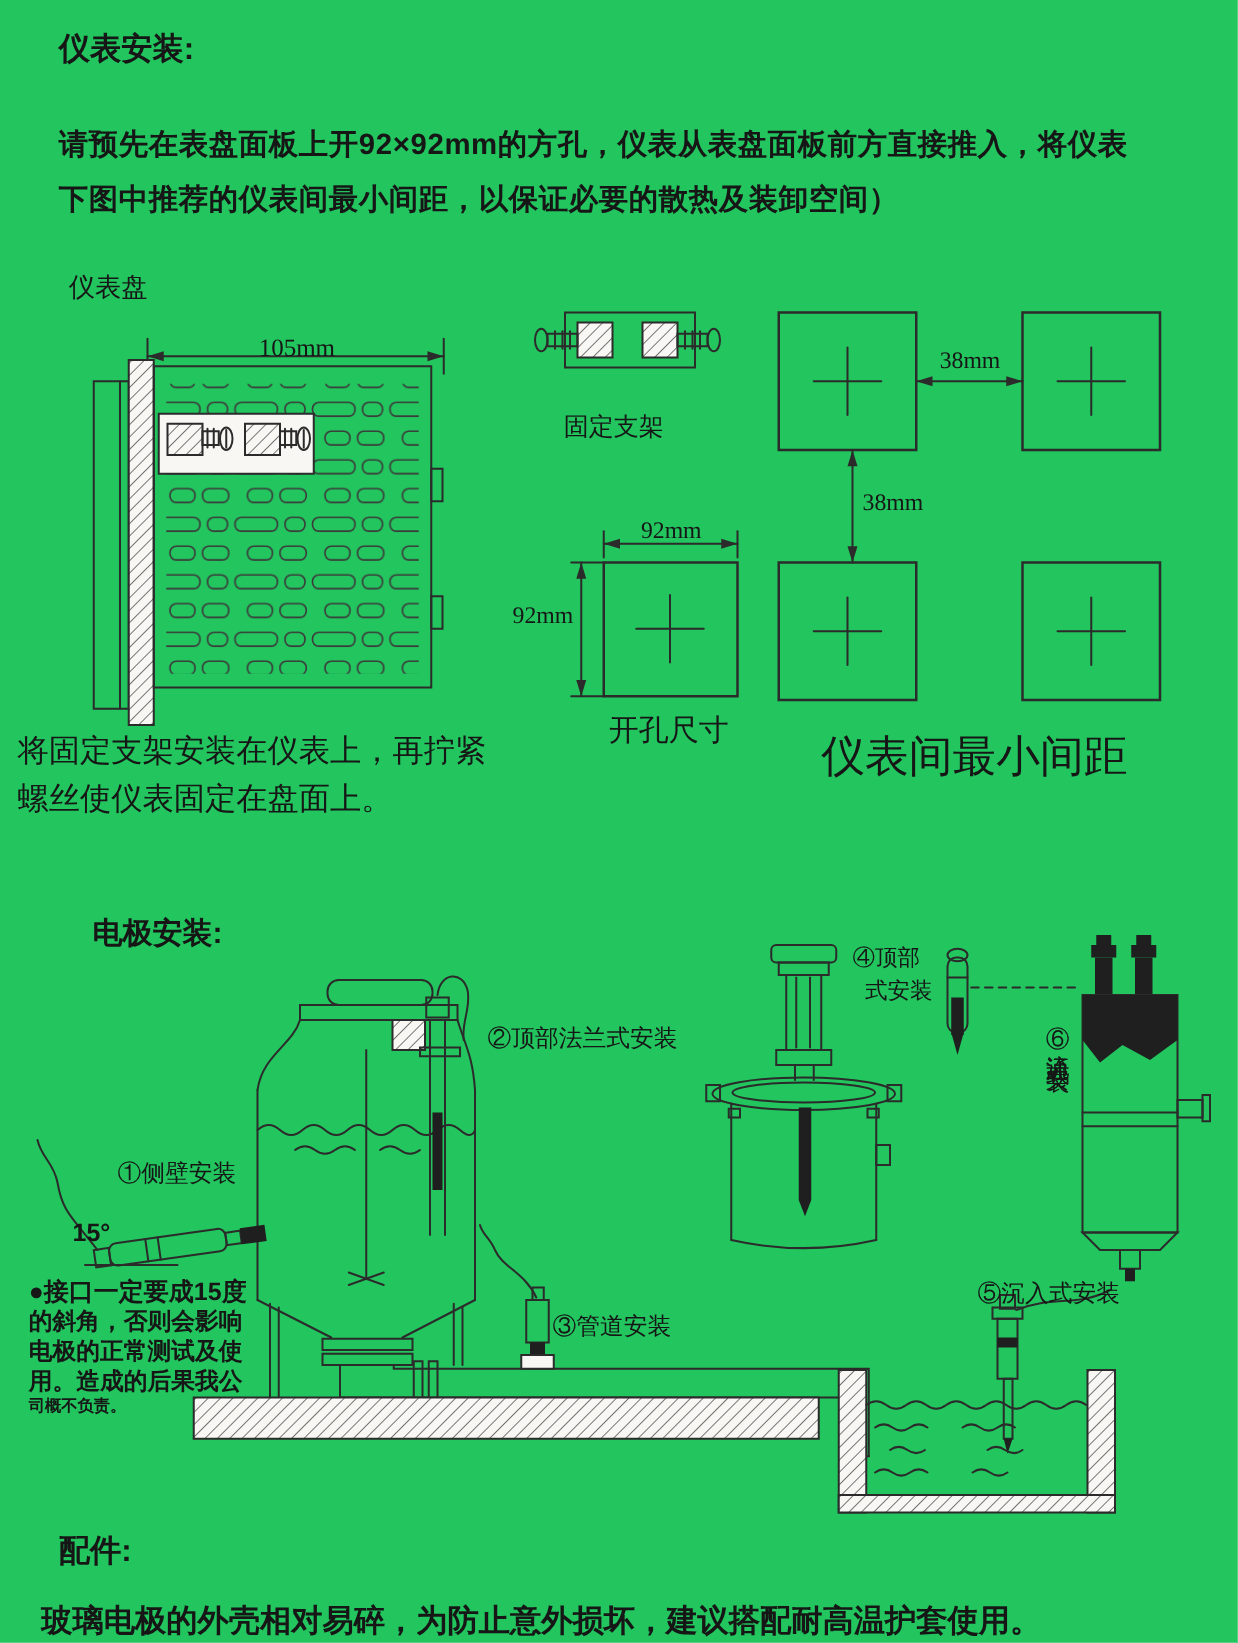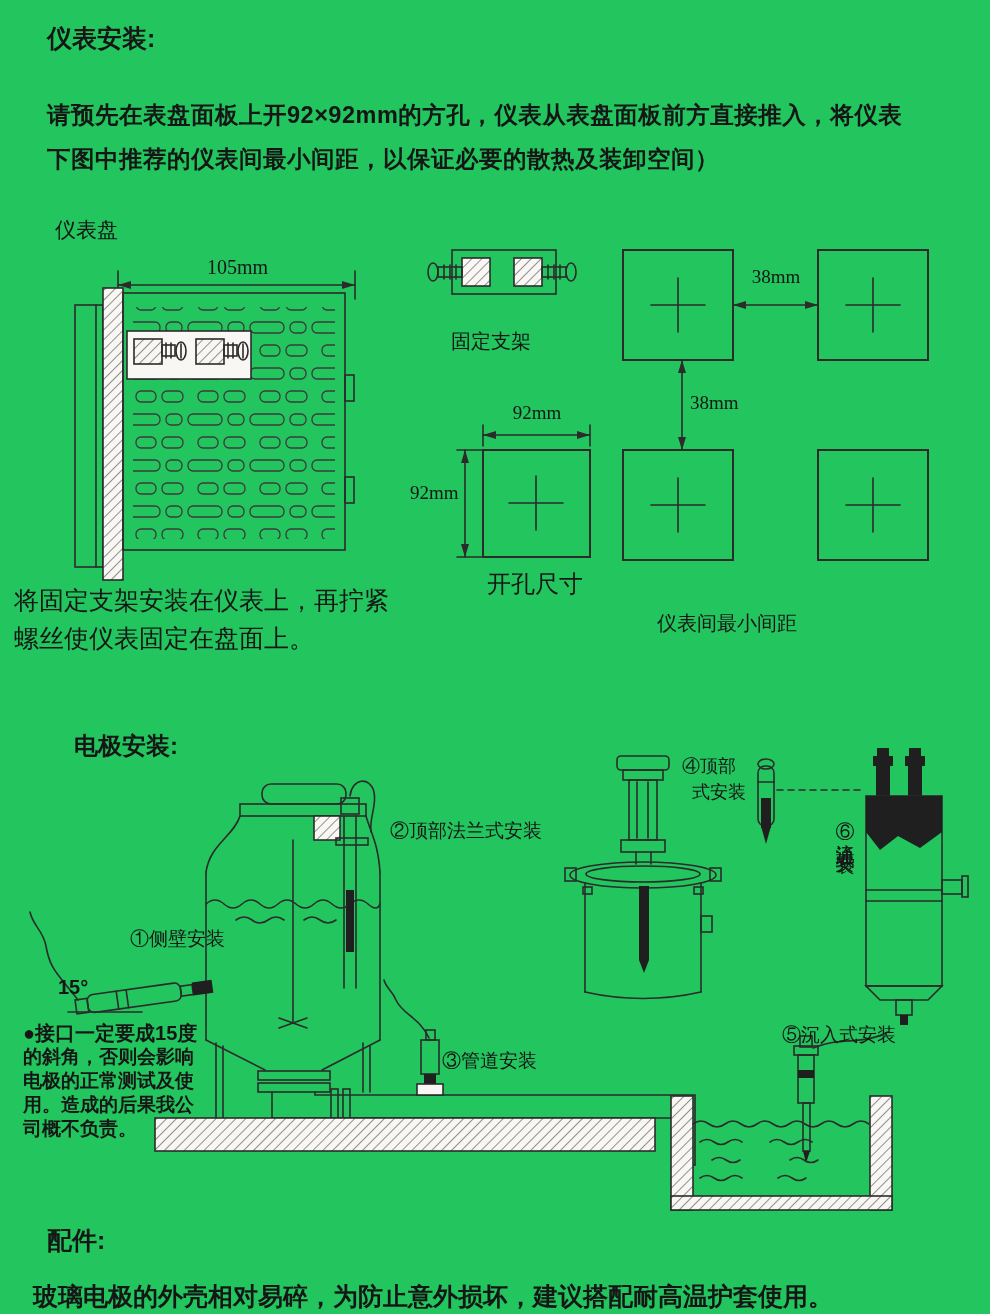--- a/index.html
+++ b/index.html
@@ -3,21 +3,21 @@
 <meta charset="utf-8">
 <style>
   html,body{margin:0;padding:0;}
   body{background:#f8f7f4;font-family:"Liberation Sans", sans-serif;}
   .page{position:relative;width:990px;height:1314px;background:#22c55e;overflow:hidden;color:#161616;}
   .lbl{position:absolute;color:#161616;white-space:nowrap;}
   .serif{font-family:"Liberation Serif", serif;}
   .sans{font-family:"Liberation Sans", sans-serif;}
   .b{font-weight:700;}
   .sb{font-weight:600;}
-  .center{text-align:center;}
+  .center{text-align:center;margin-top:12px;}
   .vertical{writing-mode:vertical-rl;text-orientation:upright;letter-spacing:3px;white-space:normal;}
   svg{position:absolute;left:0;}
   .para-line{font-size:23.5px;line-height:38px;letter-spacing:0.5px;}
 </style>
 </head>
 <body>
 
 <div class="page">
 
   <div class="lbl sans b" style="left:47px;top:22px;font-size:25px;">仪表安装:</div>
@@ -129,21 +129,21 @@
   </svg>
 
   <div class="lbl serif" style="left:55px;top:216px;font-size:21px;">仪表盘</div>
   <div class="lbl serif center" style="left:190px;top:256px;width:95px;font-size:20px;">105mm</div>
   <div class="lbl serif" style="left:451px;top:328px;font-size:20px;">固定支架</div>
   <div class="lbl serif center" style="left:492px;top:402px;width:90px;font-size:19px;">92mm</div>
   <div class="lbl serif" style="left:410px;top:482px;font-size:19px;">92mm</div>
   <div class="lbl serif" style="left:487px;top:568px;font-size:24px;">开孔尺寸</div>
   <div class="lbl serif center" style="left:743px;top:266px;width:66px;font-size:19px;">38mm</div>
   <div class="lbl serif" style="left:690px;top:392px;font-size:19px;">38mm</div>
-  <div class="lbl serif" style="left:657px;top:582px;font-size:20px;margin-top:28px;">仪表间最小间距</div>
+  <div class="lbl serif" style="left:657px;top:582px;font-size:35px;">仪表间最小间距</div>
   <div class="lbl serif" style="left:14px;top:584px;font-size:25px;">将固定支架安装在仪表上，再拧紧</div>
   <div class="lbl serif" style="left:14px;top:622px;font-size:25px;">螺丝使仪表固定在盘面上。</div>
 
   <div class="lbl sans b" style="left:74px;top:730px;font-size:24px;">电极安装:</div>
 
   <svg width="990" height="480" viewBox="0 0 990 480" style="top:740px">
     <defs>
       <pattern id="hatch2" width="7" height="7" patternUnits="userSpaceOnUse" patternTransform="rotate(45)">
         <rect width="7" height="7" fill="#f8f7f4"></rect>
         <line x1="0" y1="0" x2="0" y2="7" stroke="#4a4a4a" stroke-width="1.2"></line>
@@ -285,31 +285,31 @@
         <path d="M700,402 q7,-5 14,0 t14,0 t14,0"></path>
         <path d="M770,402 q7,-5 14,0 t14,0 t14,0"></path>
         <path d="M712,420 q7,-5 14,0 t14,0"></path>
         <path d="M790,420 q7,-5 14,0 t14,0"></path>
         <path d="M700,438 q7,-5 14,0 t14,0 t14,0"></path>
         <path d="M778,438 q7,-5 14,0 t14,0"></path>
       </g>
     </g>
   </svg>
 
-  <div class="lbl serif" style="left:94px;top:926px;font-size:19px;margin-left:36px;">①侧壁安装</div>
+  <div class="lbl serif" style="left:94px;top:926px;font-size:19px;">①侧壁安装</div>
   <div class="lbl sans b" style="left:58px;top:976px;font-size:20px;">15°</div>
   <div class="lbl serif" style="left:390px;top:818px;font-size:19px;">②顶部法兰式安装</div>
   <div class="lbl serif" style="left:682px;top:754px;font-size:18px;">④顶部</div>
   <div class="lbl serif" style="left:692px;top:780px;font-size:18px;">式安装</div>
   <div class="lbl serif vertical" style="left:832px;top:806px;height:190px;font-size:19px;">⑥流通式安装</div>
   <div class="lbl serif" style="left:442px;top:1048px;font-size:19px;">③管道安装</div>
   <div class="lbl serif" style="left:782px;top:1022px;font-size:19px;">⑤沉入式安装</div>
 
   <div class="lbl sans b" style="left:23px;top:1020px;font-size:20px;">●接口一定要成15度</div>
   <div class="lbl sans b" style="left:23px;top:1044px;font-size:19px;">的斜角，否则会影响</div>
   <div class="lbl sans b" style="left:23px;top:1068px;font-size:19px;">电极的正常测试及使</div>
   <div class="lbl sans b" style="left:23px;top:1092px;font-size:19px;">用。造成的后果我公</div>
-  <div class="lbl sans b" style="left:23px;top:1116px;font-size:19px;text-align:center;">司概不负责。</div>
+  <div class="lbl sans b" style="left:23px;top:1116px;font-size:13px;text-align:center;">司概不负责。</div>
 
   <div class="lbl sans b" style="left:47px;top:1224px;font-size:25px;">配件:</div>
   <div class="lbl sans sb" style="left:33px;top:1264px;font-size:25px;margin-top:16px;">玻璃电极的外壳相对易碎，为防止意外损坏，建议搭配耐高温护套使用。</div>
 
 </div>
 
 </body></html>

